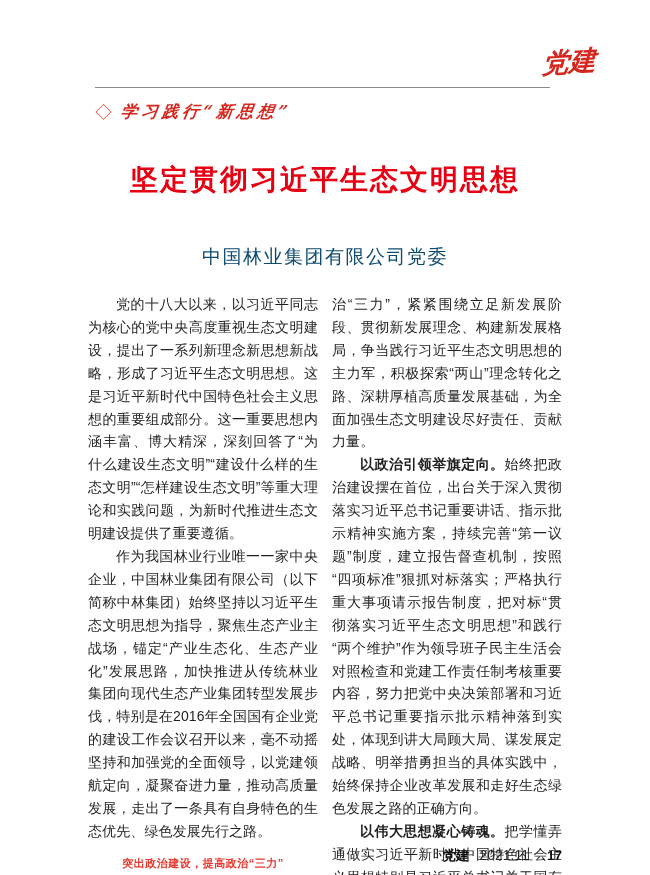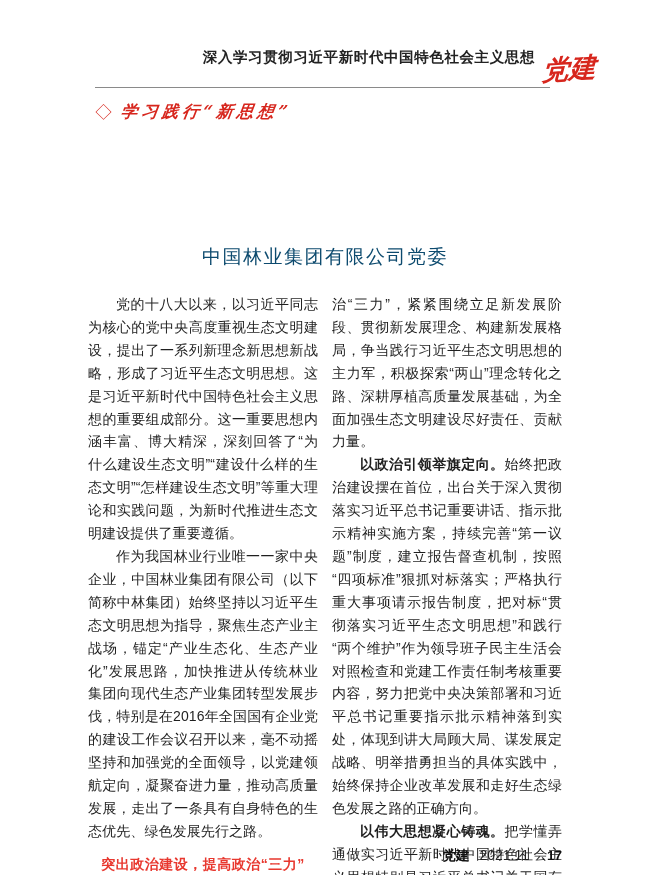--- a/index.html
+++ b/index.html
@@ -51,51 +51,51 @@
   .body { position:absolute; top:293px; left:88px; width:474px; display:flex; gap:14px; }
   .col { width:230px; }
   .para {
     margin:0; font-size:14px; line-height:22.9px; text-align:justify;
     color:#1f1f1f; letter-spacing:0.1px;
   }
   .para.indent { text-indent:2em; }
   .lead { font-weight:bold; }
   .subheading {
     margin:13px 0 12px 0; text-align:center; text-indent:0;
-    font-size:14px; font-weight:bold; color:#e8382f; letter-spacing:0.5px;
+    font-size:11px; font-weight:bold; color:#e8382f; letter-spacing:0.5px;
   }
 
   
   .footer {
     position:absolute; top:820px; right:88px;
     display:flex; align-items:baseline;
   }
   .footer-journal { font-weight:bold; font-size:13.5px; color:#111; }
   .footer-issue { font-size:14px; color:#222; margin-left:10px; }
   .footer-page { font-weight:bold; font-size:13.5px; color:#111; margin-left:18px;margin-top:28px; }
 </style>
 </head>
 <body>
 
 <div class="page">
 
   <header class="header">
     <div class="header-row">
-      <span class="slogan">深入学习贯彻习近平新时代中国特色社会主义思想</span>
       <span class="logo">党建</span>
     </div>
     <div class="header-rule"></div>
   </header>
 
   <div class="section-label">
     <span class="diamond">◇</span>
     <span class="section-text">学习践行“新思想”</span>
   </div>
 
   <h1 class="title">
+    <span class="title-line">坚定贯彻习近平生态文明思想</span>
   </h1>
 
   <div class="author">中国林业集团有限公司党委</div>
 
   <div class="body">
     <div class="col">
       <p class="para indent">党的十八大以来，以习近平同志为核心的党中央高度重视生态文明建设，提出了一系列新理念新思想新战略，形成了习近平生态文明思想。这是习近平新时代中国特色社会主义思想的重要组成部分。这一重要思想内涵丰富、博大精深，深刻回答了“为什么建设生态文明”“建设什么样的生态文明”“怎样建设生态文明”等重大理论和实践问题，为新时代推进生态文明建设提供了重要遵循。</p>
       <p class="para indent">作为我国林业行业唯一一家中央企业，中国林业集团有限公司（以下简称中林集团）始终坚持以习近平生态文明思想为指导，聚焦生态产业主战场，锚定“产业生态化、生态产业化”发展思路，加快推进从传统林业集团向现代生态产业集团转型发展步伐，特别是在2016年全国国有企业党的建设工作会议召开以来，毫不动摇坚持和加强党的全面领导，以党建领航定向，凝聚奋进力量，推动高质量发展，走出了一条具有自身特色的生态优先、绿色发展先行之路。</p>
       <h2 class="subheading">突出政治建设，提高政治“三力”</h2>
       <p class="para indent">习近平总书记指出，生态文明建设是关系中华民族永续发展的根本大计。生态兴则文明兴，生态衰则文明衰。中林集团党委始终旗帜鲜明讲政治，坚决做到“两个维护”，不断提高政</p>

